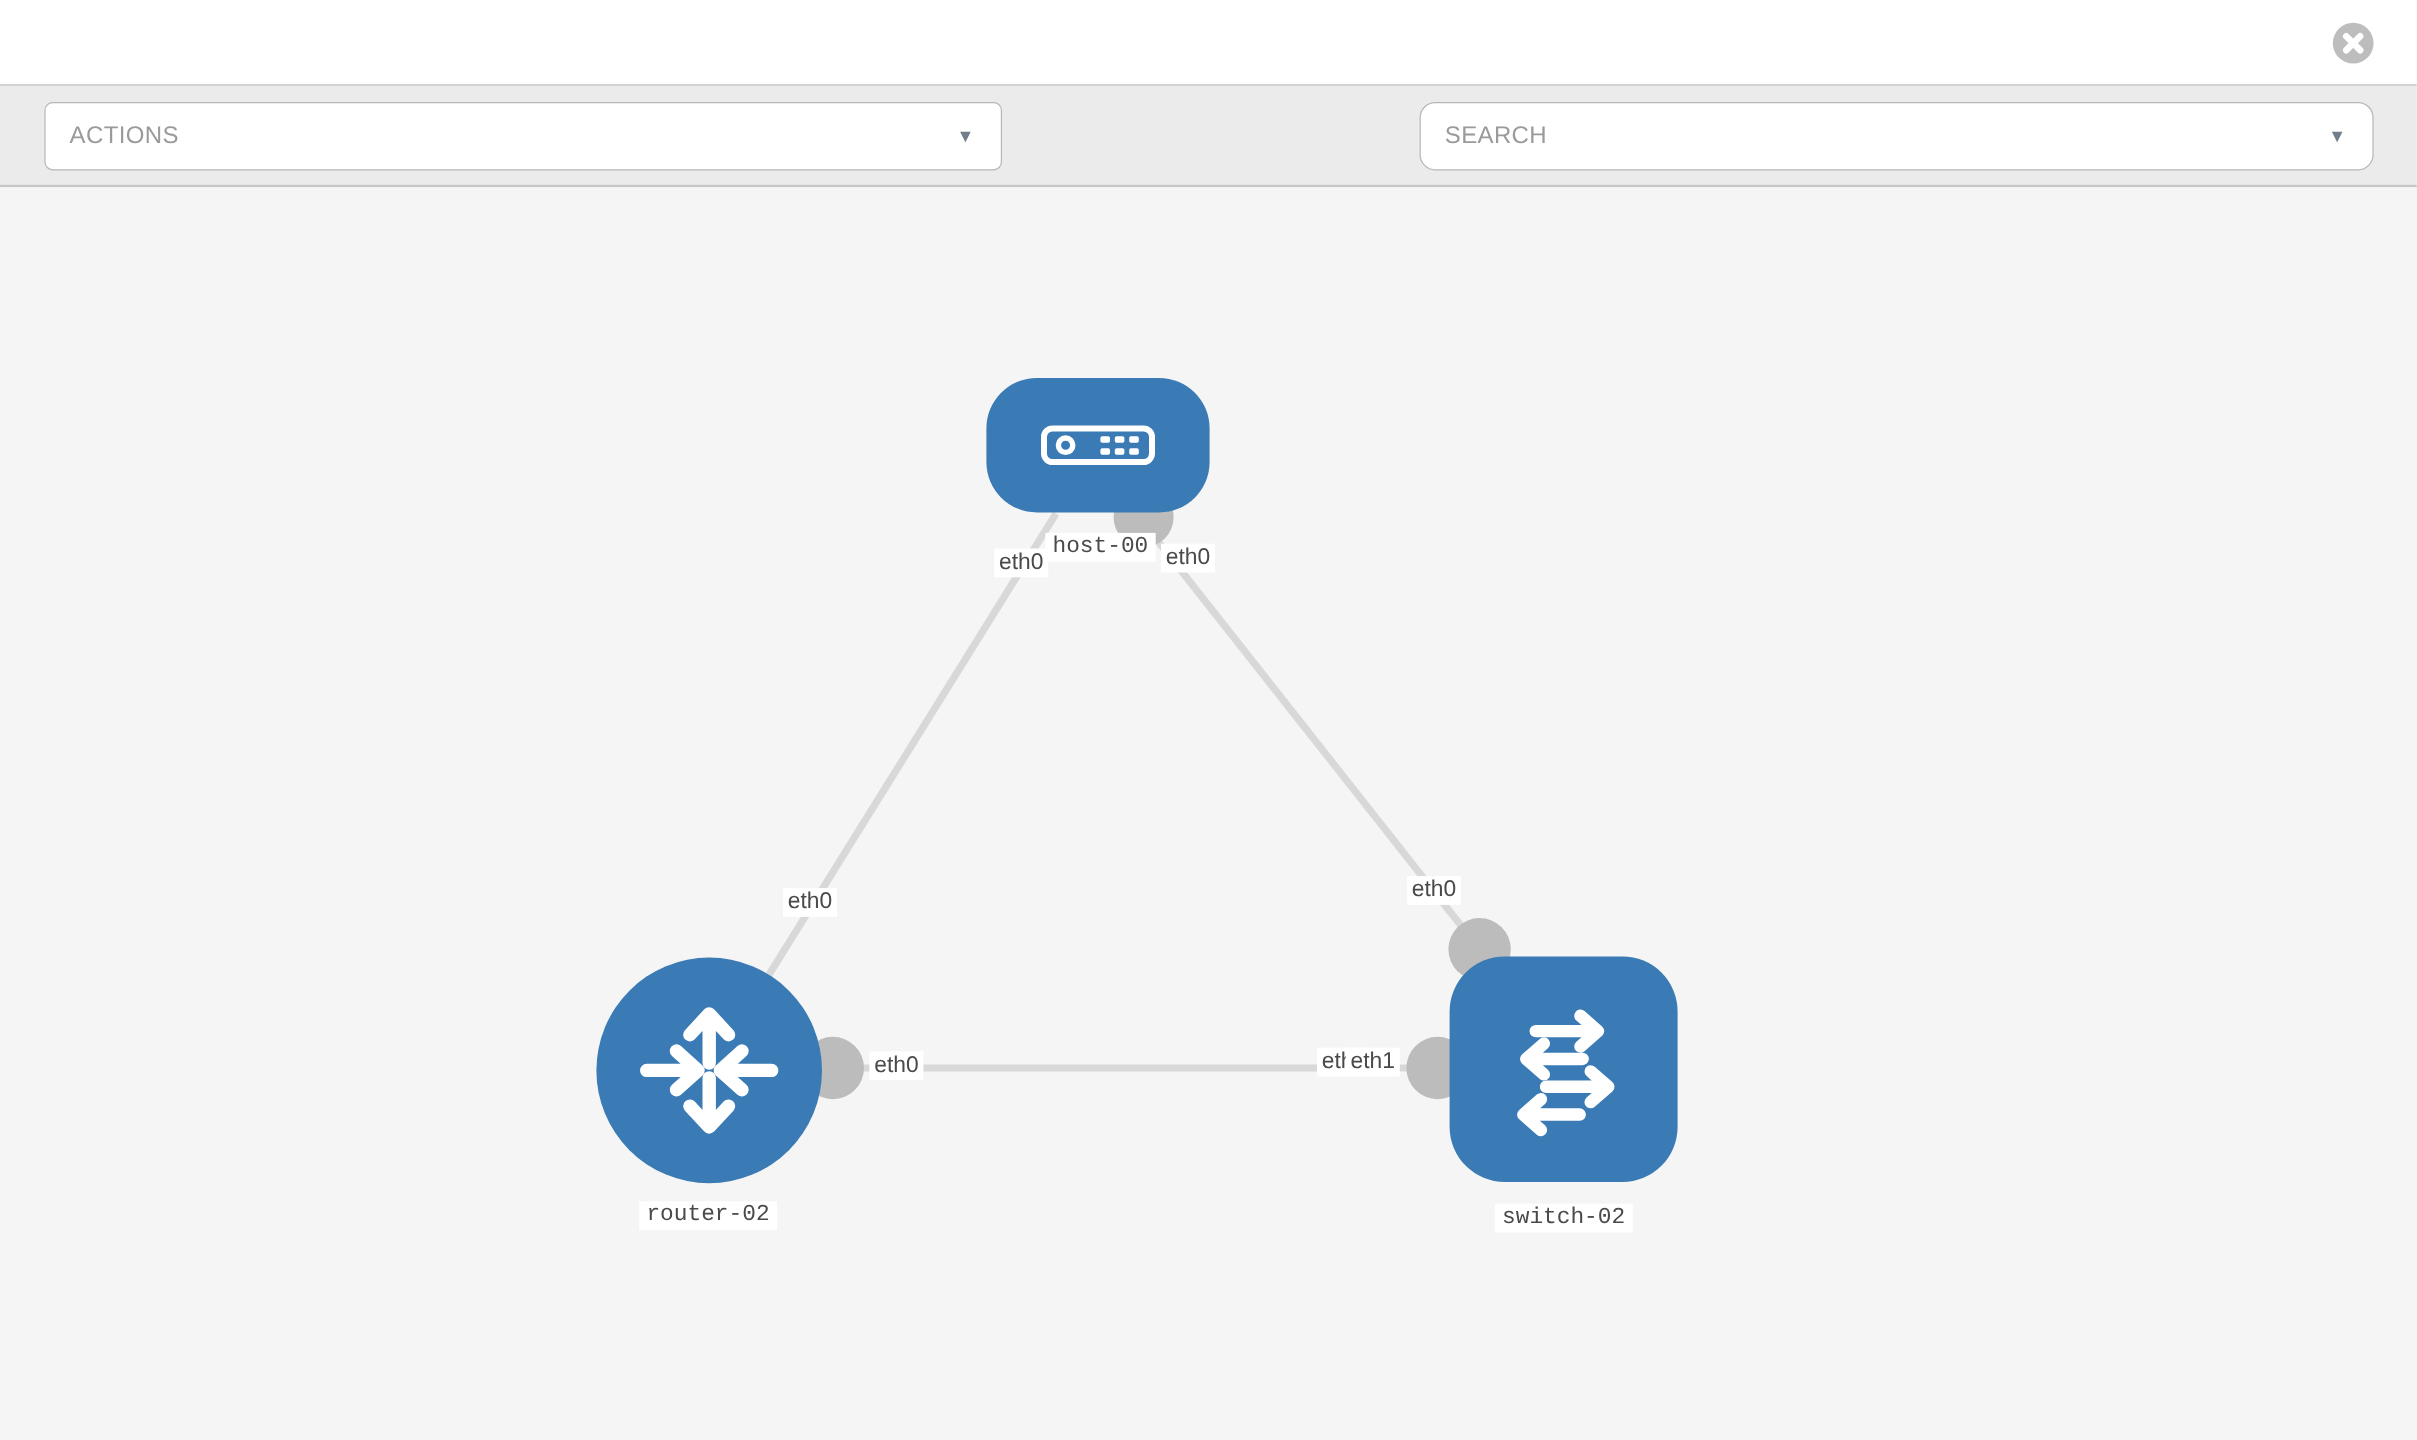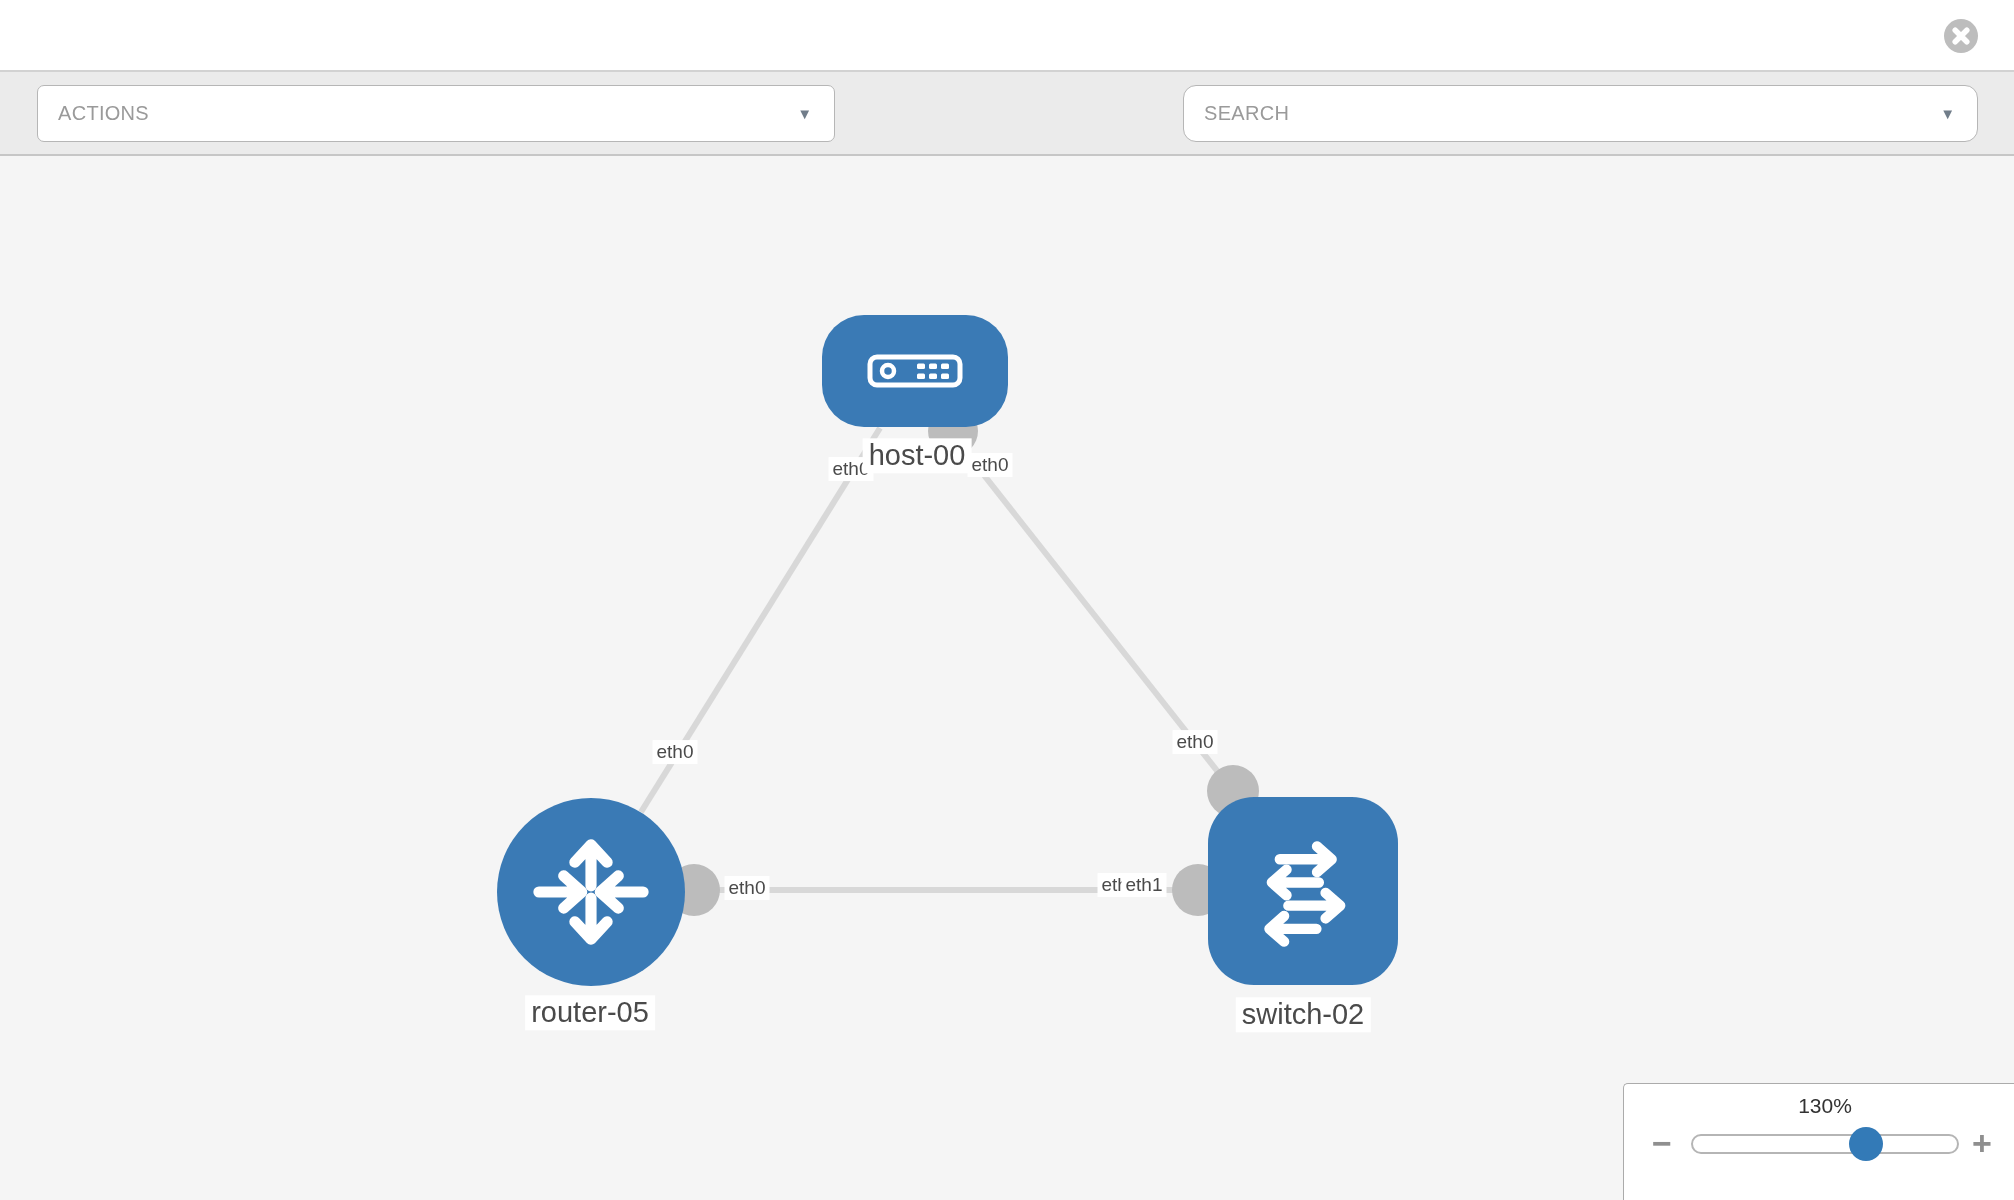--- a/index.html
+++ b/index.html
@@ -47,21 +47,21 @@
 
   .node { position:absolute; background:#3a7ab5; display:flex; align-items:center; justify-content:center; cursor:pointer; }
   .node-host   { left:822px;  top:159px; width:186px; height:112px; border-radius:42px; }
   .node-router { left:497px;  top:642px; width:188px; height:188px; border-radius:50%; }
   .node-switch { left:1208px; top:641px; width:190px; height:188px; border-radius:46px; }
 
   .lbl {
     position:absolute; transform:translate(-50%,-50%);
     background:#ffffff; color:#4a4a4a; white-space:nowrap; line-height:1.15;
   }
-  .node-lbl { font-size:29px; padding:1px 6px; }
+  .node-lbl { font-size:19px; padding:1px 6px;font-family:Liberation Mono, monospace; }
   .port-lbl { font-size:19px; padding:1px 4px; }
 
   
   .zoom-panel {
     position:absolute; left:1623px; top:927px; width:391px; height:117px;
     background:#ffffff; border:1px solid #ababab; border-right:none; border-bottom:none;
     border-top-left-radius:5px;
   }
   .zoom-level {
     position:absolute; left:67px; top:10px; width:268px; text-align:center;
@@ -180,26 +180,18 @@
 
     <span class="lbl port-lbl" style="left:851px; top:313px;">eth0</span>
     <span class="lbl port-lbl" style="left:990px; top:309px;">eth0</span>
     <span class="lbl port-lbl" style="left:675px; top:596px;">eth0</span>
     <span class="lbl port-lbl" style="left:1195px; top:586px;">eth0</span>
     <span class="lbl port-lbl" style="left:747px; top:732px;">eth0</span>
     <span class="lbl port-lbl" style="left:1120px; top:729px;">eth0</span>
     <span class="lbl port-lbl" style="left:1144px; top:729px;">eth1</span>
 
     <span class="lbl node-lbl" style="left:917px; top:300px;">host-00</span>
-    <span class="lbl node-lbl" style="left:590px; top:857px;">router-05</span>
+    <span class="lbl node-lbl" style="left:590px; top:857px;">router-02</span>
     <span class="lbl node-lbl" style="left:1303px; top:859px;">switch-02</span>
 
-    <div class="zoom-panel">
-      <div class="zoom-level">130%</div>
-      <span class="zoom-sign zoom-minus">−</span>
-      <div class="zoom-track">
-        <div class="zoom-handle"></div>
-      </div>
-      <span class="zoom-sign zoom-plus">+</span>
-    </div>
 
   </div>
 </div>
 
 </body></html>

